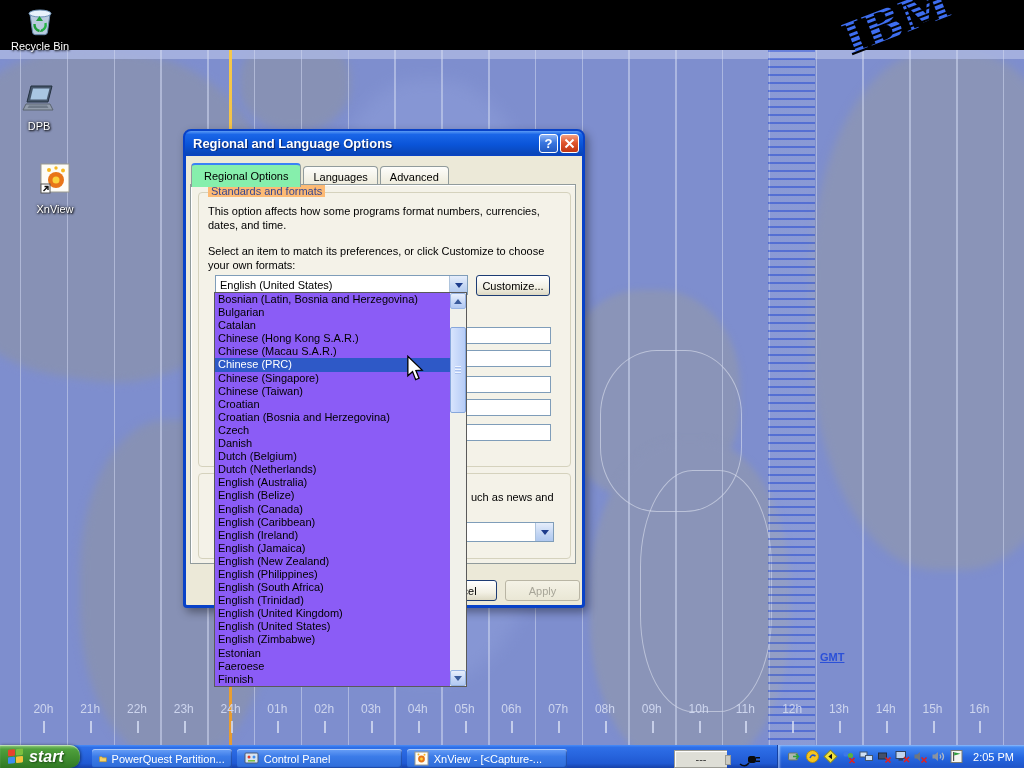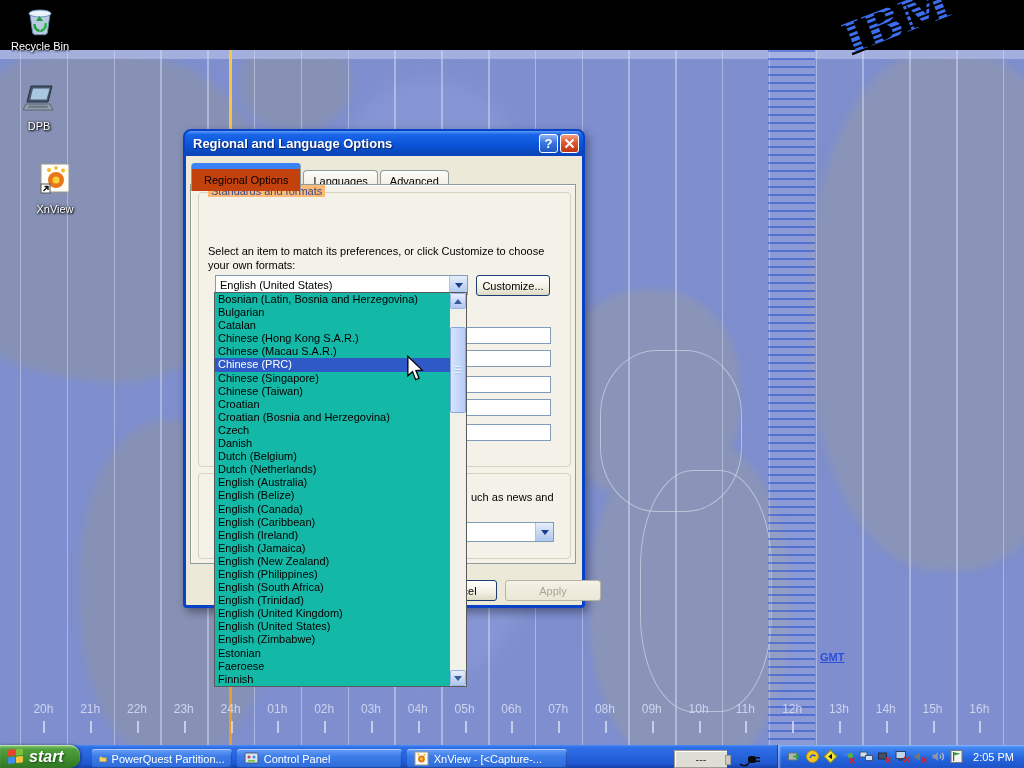--- a/index.html
+++ b/index.html
@@ -44,41 +44,41 @@
   .titlebar .ttl{flex:1;color:#fff;font-weight:bold;font-size:13px;text-shadow:1px 1px 1px rgba(10,30,90,.9);
     white-space:nowrap;overflow:hidden;}
   .tb-btn{width:19px;height:19px;border:1px solid #fff;border-radius:3px;margin-left:2px;box-sizing:border-box;
     display:flex;align-items:center;justify-content:center;color:#fff;font-weight:bold;font-size:13px;}
   .tb-help{background:linear-gradient(180deg,#8FB4F4,#3A77E0 45%,#2258C0);}
   .tb-close{background:linear-gradient(180deg,#F3A183,#E0562E 45%,#C03512);}
 
   .tabs{position:absolute;left:5px;top:31px;display:flex;align-items:flex-end;}
   .tab{padding:4px 9px 3px;border:1px solid #919B9C;border-bottom:none;border-radius:4px 4px 0 0;
     background:linear-gradient(180deg,#FDFDFB,#ECE9D8);margin-right:2px;position:relative;}
-  .tab.active{background:#c2410c;border-top:6px solid #3b82f6;padding:5px 12px 5px;z-index:2;margin-bottom:-1px;}
+  .tab.active{background:#86efac;border-top:2px solid #3b82f6;padding:5px 12px 5px;z-index:2;margin-bottom:-1px;}
 
   .panel{position:absolute;left:4px;top:52px;width:386px;height:380px;background:#F4F2E8;
     border:1px solid #919B9C;box-sizing:border-box;box-shadow:inset 1px 1px 0 #fff;}
   .groupbox{position:absolute;border:1px solid #D5D2BD;border-radius:4px;}
   .groupbox .gtitle{position:absolute;top:-8px;left:9px;background:#fdba74;padding:0 3px;color:#39478E;}
   .body-text{position:absolute;color:#000;line-height:14px;}
   .txtbox{position:absolute;background:#fff;border:1px solid #7F9DB9;box-sizing:border-box;}
   .combo{position:absolute;height:20px;background:#fff;border:1px solid #7F9DB9;box-sizing:border-box;
     display:flex;align-items:center;}
   .combo .cval{flex:1;padding-left:4px;white-space:nowrap;overflow:hidden;}
   .combo .cbtn{width:17px;height:100%;border-left:1px solid #AFC4DD;display:flex;align-items:center;justify-content:center;
     background:linear-gradient(180deg,#E6EEFB,#C2D5F3 60%,#AFC8EF);}
   .arrow-down{width:0;height:0;border-left:4px solid transparent;border-right:4px solid transparent;border-top:5px solid #1D3C8C;}
   .arrow-up{width:0;height:0;border-left:4px solid transparent;border-right:4px solid transparent;border-bottom:5px solid #3A5B9C;}
   .xpbtn{position:absolute;height:21px;border:1px solid #1D3C74;border-radius:3px;box-sizing:border-box;
     background:linear-gradient(180deg,#FFFFFF,#F2F0E4 60%,#DDD9C4);display:flex;align-items:center;justify-content:center;color:#000;}
   .xpbtn.disabled{color:#A7A598;border-color:#B9B5A4;background:linear-gradient(180deg,#F4F2E6,#EAE7D5);}
 
   
-  .popup{position:absolute;left:214px;top:292px;width:253px;height:395px;z-index:20;background:#14b8a6;
+  .popup{position:absolute;left:214px;top:292px;width:253px;height:395px;z-index:20;background:#8b5cf6;
     border:1px solid #5A5A5A;box-sizing:border-box;}
   .plist{position:absolute;left:0;top:0;right:16px;bottom:0;overflow:hidden;}
   .prow{height:13.1px;line-height:13px;padding-left:3px;white-space:nowrap;overflow:hidden;color:#000;}
   .prow.selected{background:#2E59C7;color:#fff;}
   .sbar{position:absolute;top:0;right:0;width:16px;bottom:0;background:#F1F1EA;}
   .sbtn{position:absolute;left:0;width:16px;height:16px;box-sizing:border-box;border:1px solid #98B4E4;border-radius:2px;
     background:linear-gradient(180deg,#E8EFFC,#C4D6F6 60%,#B2C9F2);display:flex;align-items:center;justify-content:center;}
   .sthumb{position:absolute;left:0;width:16px;box-sizing:border-box;border:1px solid #86A7DC;border-radius:2px;
     background:linear-gradient(90deg,#D7E4FD,#B6CCF6);}
   .sthumb::after{content:"";position:absolute;left:4px;right:4px;top:50%;height:8px;margin-top:-4px;
@@ -210,20 +210,21 @@
       <div class="tab active">Regional Options</div>
       <div class="tab">Languages</div>
       <div class="tab">Advanced</div>
     </div>
 
     <div class="panel">
 
       <div class="groupbox" style="left:7px;top:7px;width:371px;height:273px;">
         <span class="gtitle">Standards and formats</span>
       </div>
+      <div class="body-text" style="left:17px;top:19px;width:345px;">This option affects how some programs format numbers, currencies, dates, and time.</div>
       <div class="body-text" style="left:17px;top:59px;width:352px;">Select an item to match its preferences, or click Customize to choose your own formats:</div>
 
       <div class="combo" style="left:24px;top:90px;width:253px;">
         <span class="cval">English (United States)</span>
         <span class="cbtn">
             <span class="arrow-down"></span>
           </span>
       </div>
       <div class="xpbtn" style="left:285px;top:90px;width:74px;">Customize...</div>
 
@@ -237,21 +238,21 @@
       <div class="body-text" style="left:280px;top:305px;width:95px;">uch as news and</div>
       <div class="combo" style="left:275px;top:337px;width:88px;">
         <span class="cval"></span>
         <span class="cbtn">
             <span class="arrow-down"></span>
           </span>
       </div>
     </div>
 
     <div class="xpbtn" style="left:236px;top:448px;width:75px;">Cancel</div>
-    <div class="xpbtn disabled" style="left:319px;top:448px;width:96px;">Apply</div>
+    <div class="xpbtn disabled" style="left:319px;top:448px;width:75px;">Apply</div>
   </div>
 
   <div class="popup">
     <div class="plist">
 
     <div class="prow">Bosnian (Latin, Bosnia and Herzegovina)</div>
         <div class="prow">Bulgarian</div>
         <div class="prow">Catalan</div>
         <div class="prow">Chinese (Hong Kong S.A.R.)</div>
         <div class="prow">Chinese (Macau S.A.R.)</div>

